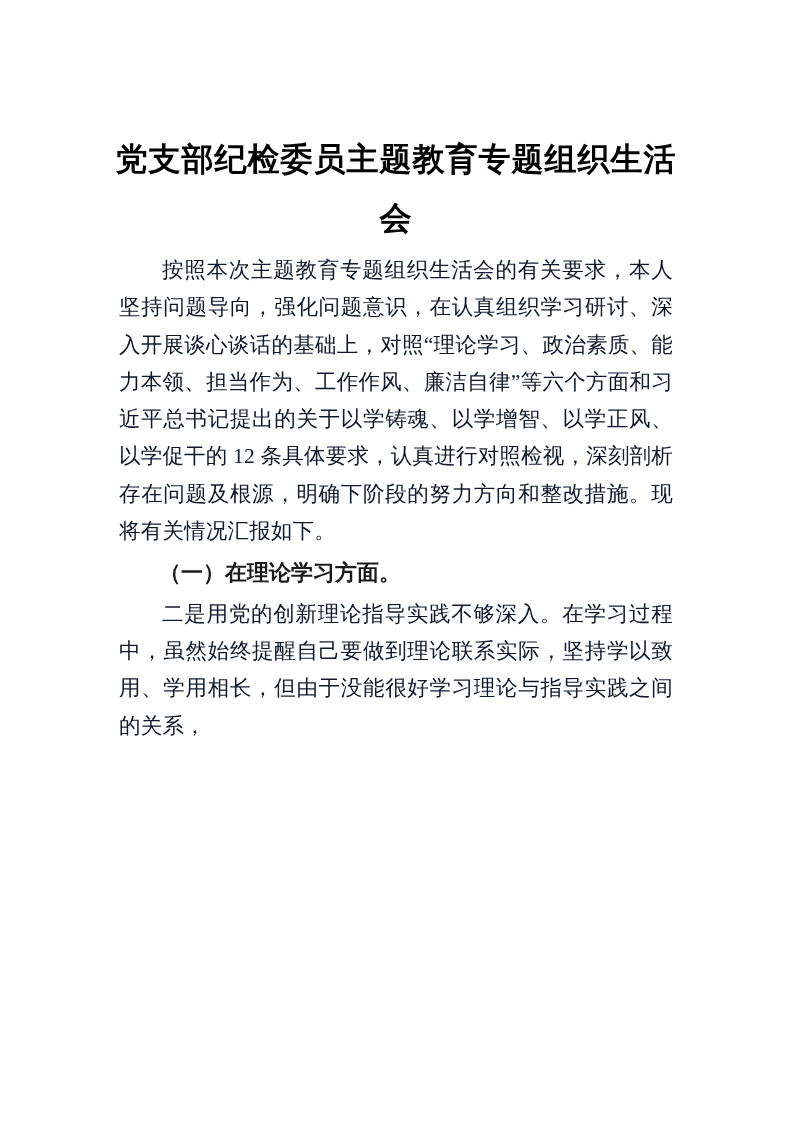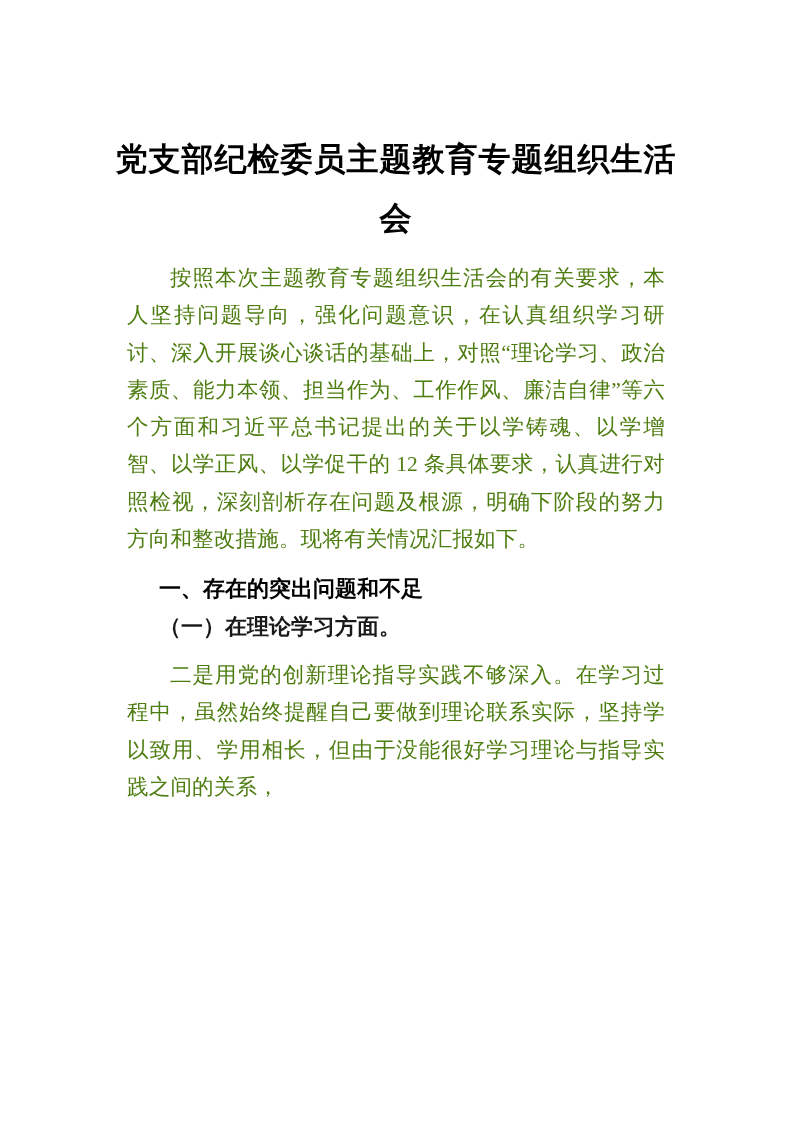--- a/index.html
+++ b/index.html
@@ -28,27 +28,27 @@
     font-size: 32px;
     line-height: 59px;
     letter-spacing: 1px;
     text-align: center;
     color: #000000;
   }
   .doc-title .title-line {
     display: block;
   }
   .body-para {
-    margin: 12px;
+    margin: 4px;
     font-size: 21.5px;
     line-height: 37.3px;
     text-align: justify;
     text-indent: 2em;
     letter-spacing: 0.2px;
-    color: #4d7c0f;
+    color: #0f172a;
     font-family: Liberation Serif, serif;
   }
   .heading-1 {
     margin: 0;
     font-family: "Liberation Sans", sans-serif;
     font-weight: 700;
     font-size: 22px;
     line-height: 37.3px;
     text-indent: 2em;
     color: #000000;
@@ -67,21 +67,20 @@
 
 <div class="page">
   <div class="content">
 
     <div class="doc-title">
       <span class="title-line">党支部纪检委员主题教育专题组织生活会</span>
     </div>
 
     <p class="body-para">按照本次主题教育专题组织生活会的有关要求，本人坚持问题导向，强化问题意识，在认真组织学习研讨、深入开展谈心谈话的基础上，对照“理论学习、政治素质、能力本领、担当作为、工作作风、廉洁自律”等六个方面和习近平总书记提出的关于以学铸魂、以学增智、以学正风、以学促干的 12 条具体要求，认真进行对照检视，深刻剖析存在问题及根源，明确下阶段的努力方向和整改措施。现将有关情况汇报如下。</p>
 
-    <p class="heading-1">一、存在的突出问题和不足</p>
 
     <p class="heading-2">（一）在理论学习方面。</p>
 
 
     <p class="body-para">二是用党的创新理论指导实践不够深入。在学习过程中，虽然始终提醒自己要做到理论联系实际，坚持学以致用、学用相长，但由于没能很好学习理论与指导实践之间的关系，</p>
 
   </div>
 </div>
 
 </body></html>

